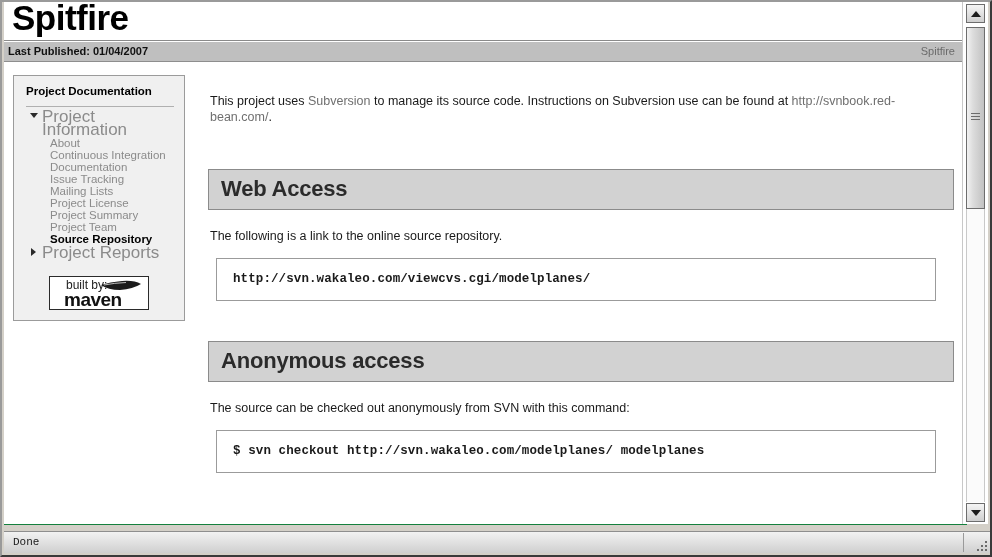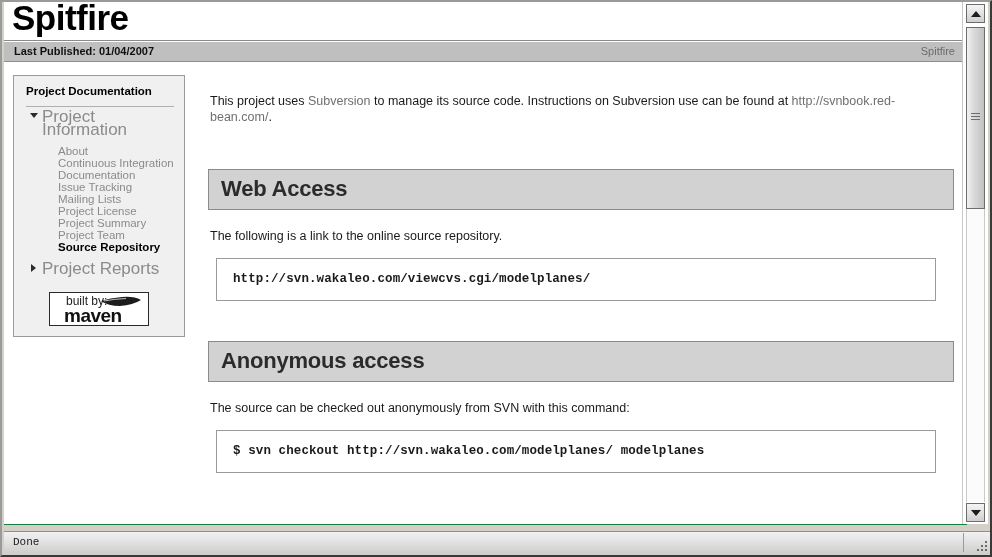--- a/index.html
+++ b/index.html
@@ -65,21 +65,21 @@
     height: 19px;
     background: #bfbfbf;
     border-top: 1px solid #ffffff;
     border-bottom: 1px solid #8e8e8e;
     position: relative;
     font-size: 11px;
     color: #000000;
   }
   #published {
     position: absolute;
-    left: 10px;
+    left: 4px;
     top: 3px;
     font-weight: bold;
     font-size: 11px;
     color: #101010;
   }
   #breadcrumb-right {
     position: absolute;
     right: 12px;
     top: 3px;
     font-size: 11px;
@@ -135,21 +135,21 @@
   }
   .tri-right {
     border-top: 4px solid transparent;
     border-bottom: 4px solid transparent;
     border-left: 5px solid #2b2b2b;
     top: 3px;
     left: 3px;
   }
   .nav-list {
     list-style: none;
-    margin: 8px;
+    margin: 0;
     padding: 0 8px 0 22px;
   }
   .nav-list li {
     font-size: 11.5px;
     line-height: 12px;
     color: #8b8b8b;
     padding: 0 0 0 0;
     margin: 0 0 0 0;
     cursor: pointer;
     width: 118px;

